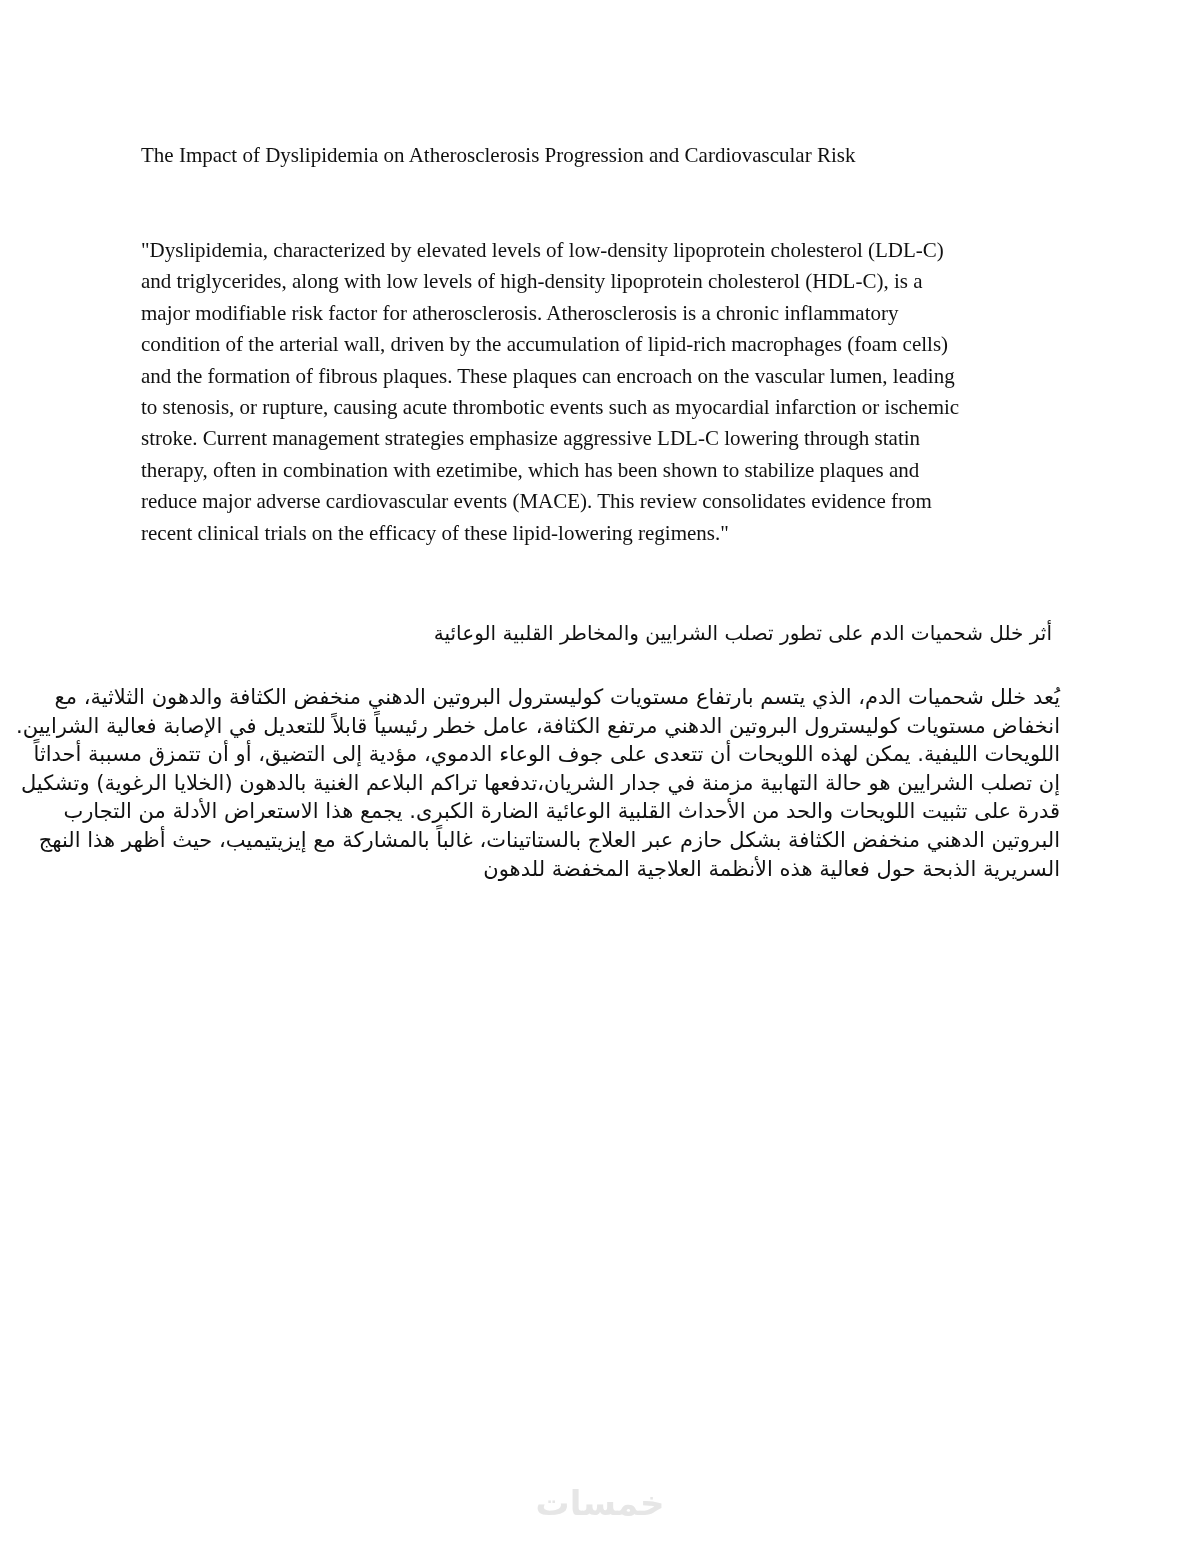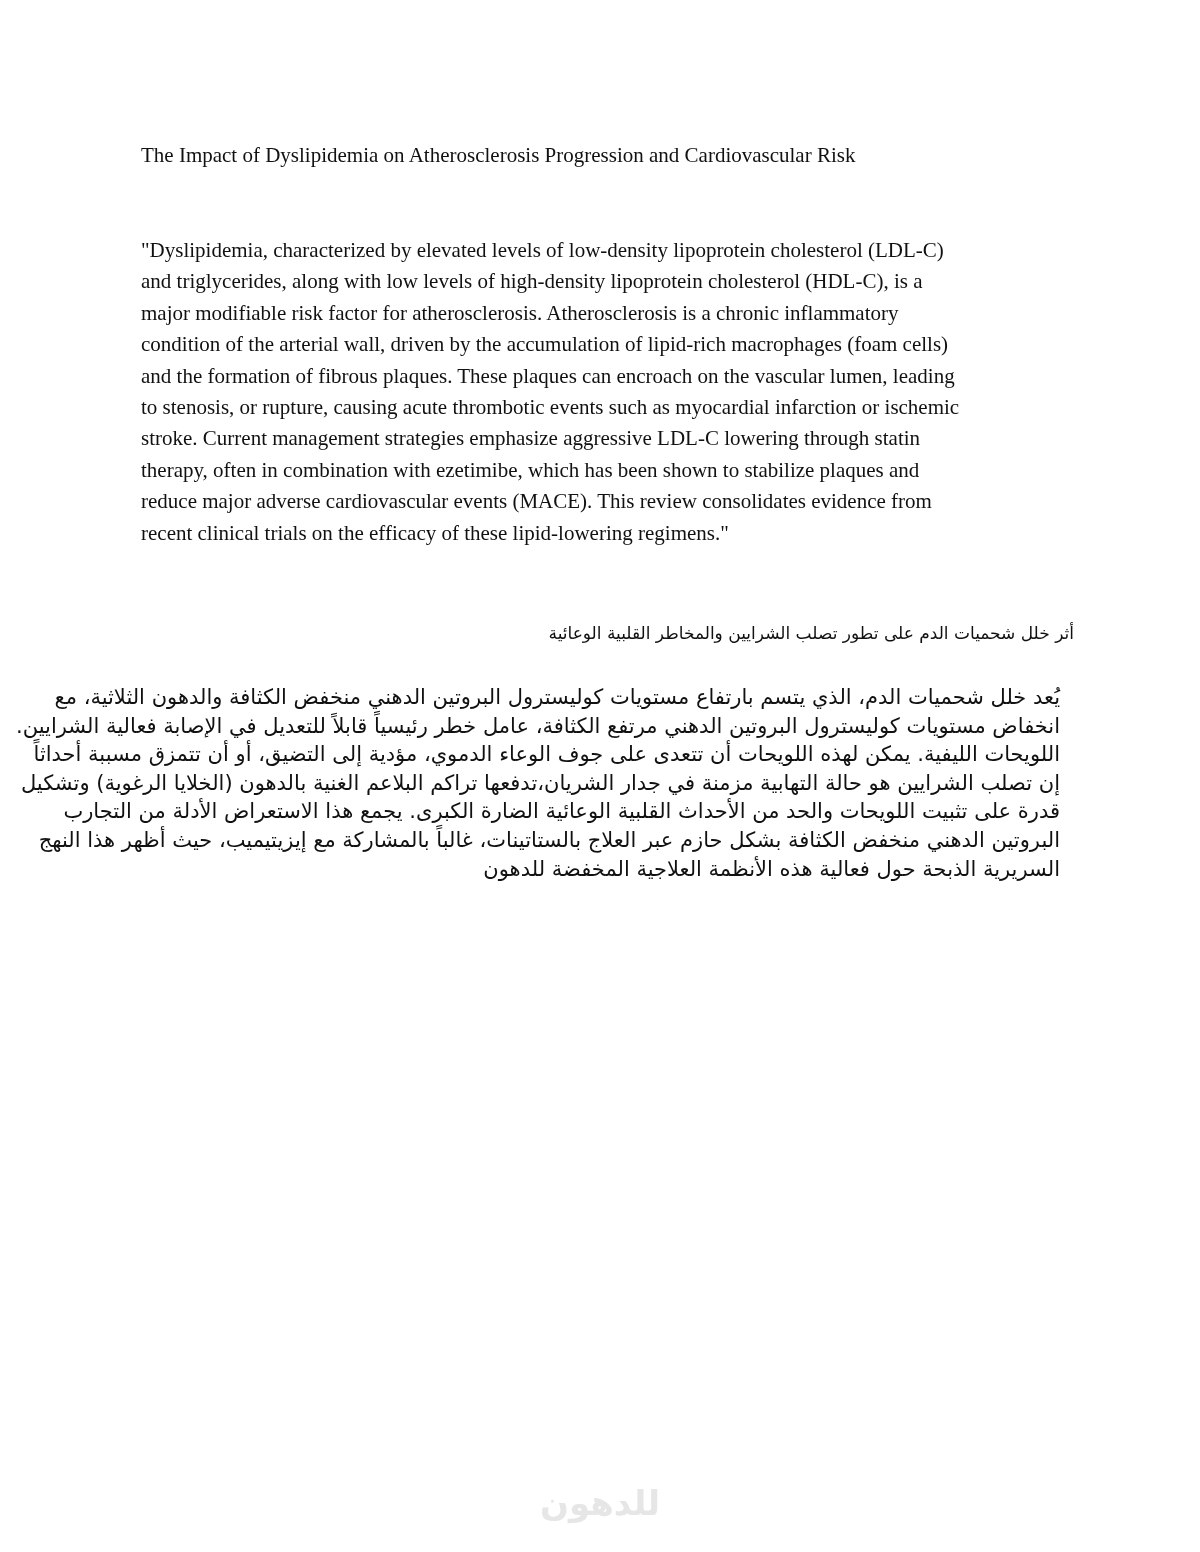--- a/index.html
+++ b/index.html
@@ -43,26 +43,26 @@
       color: #111;
     }
     .en-line {
       display: block;
       height: 31.4px;
       line-height: 31.4px;
       white-space: nowrap;
     }
     .ar-title {
       position: absolute;
-      right: 126px;
+      right: 148px;
       top: 620px;
       direction: rtl;
       text-align: right;
       font-family: "DejaVu Sans", sans-serif;
-      font-size: 17px;
+      font-size: 20px;
       line-height: 26px;
       white-space: nowrap;
       color: #111;
     }
     .ar-abstract {
       position: absolute;
       right: 140px;
       top: 683px;
       width: 920px;
       direction: rtl;
@@ -116,15 +116,15 @@
   <div class="ar-abstract">
     <span class="ar-line">يُعد خلل شحميات الدم، الذي يتسم بارتفاع مستويات كوليسترول البروتين الدهني منخفض الكثافة والدهون الثلاثية، مع</span>
     <span class="ar-line">انخفاض مستويات كوليسترول البروتين الدهني مرتفع الكثافة، عامل خطر رئيسياً قابلاً للتعديل في الإصابة فعالية الشرايين.</span>
     <span class="ar-line">اللويحات الليفية. يمكن لهذه اللويحات أن تتعدى على جوف الوعاء  الدموي، مؤدية إلى التضيق، أو أن تتمزق مسببة أحداثاً</span>
     <span class="ar-line">إن تصلب الشرايين هو حالة التهابية مزمنة في جدار الشريان،تدفعها تراكم البلاعم الغنية بالدهون (الخلايا الرغوية) وتشكيل</span>
     <span class="ar-line">قدرة على تثبيت اللويحات والحد من الأحداث القلبية الوعائية الضارة الكبرى. يجمع هذا الاستعراض الأدلة من التجارب</span>
     <span class="ar-line">البروتين الدهني منخفض الكثافة بشكل حازم عبر العلاج بالستاتينات، غالباً بالمشاركة مع إيزيتيميب، حيث أظهر هذا النهج</span>
     <span class="ar-line">السريرية الذبحة حول فعالية هذه الأنظمة العلاجية المخفضة للدهون</span>
   </div>
 
-  <div class="watermark">للدهون</div>
+  <div class="watermark">خمسات</div>
 
 </div>
 
 </body></html>

